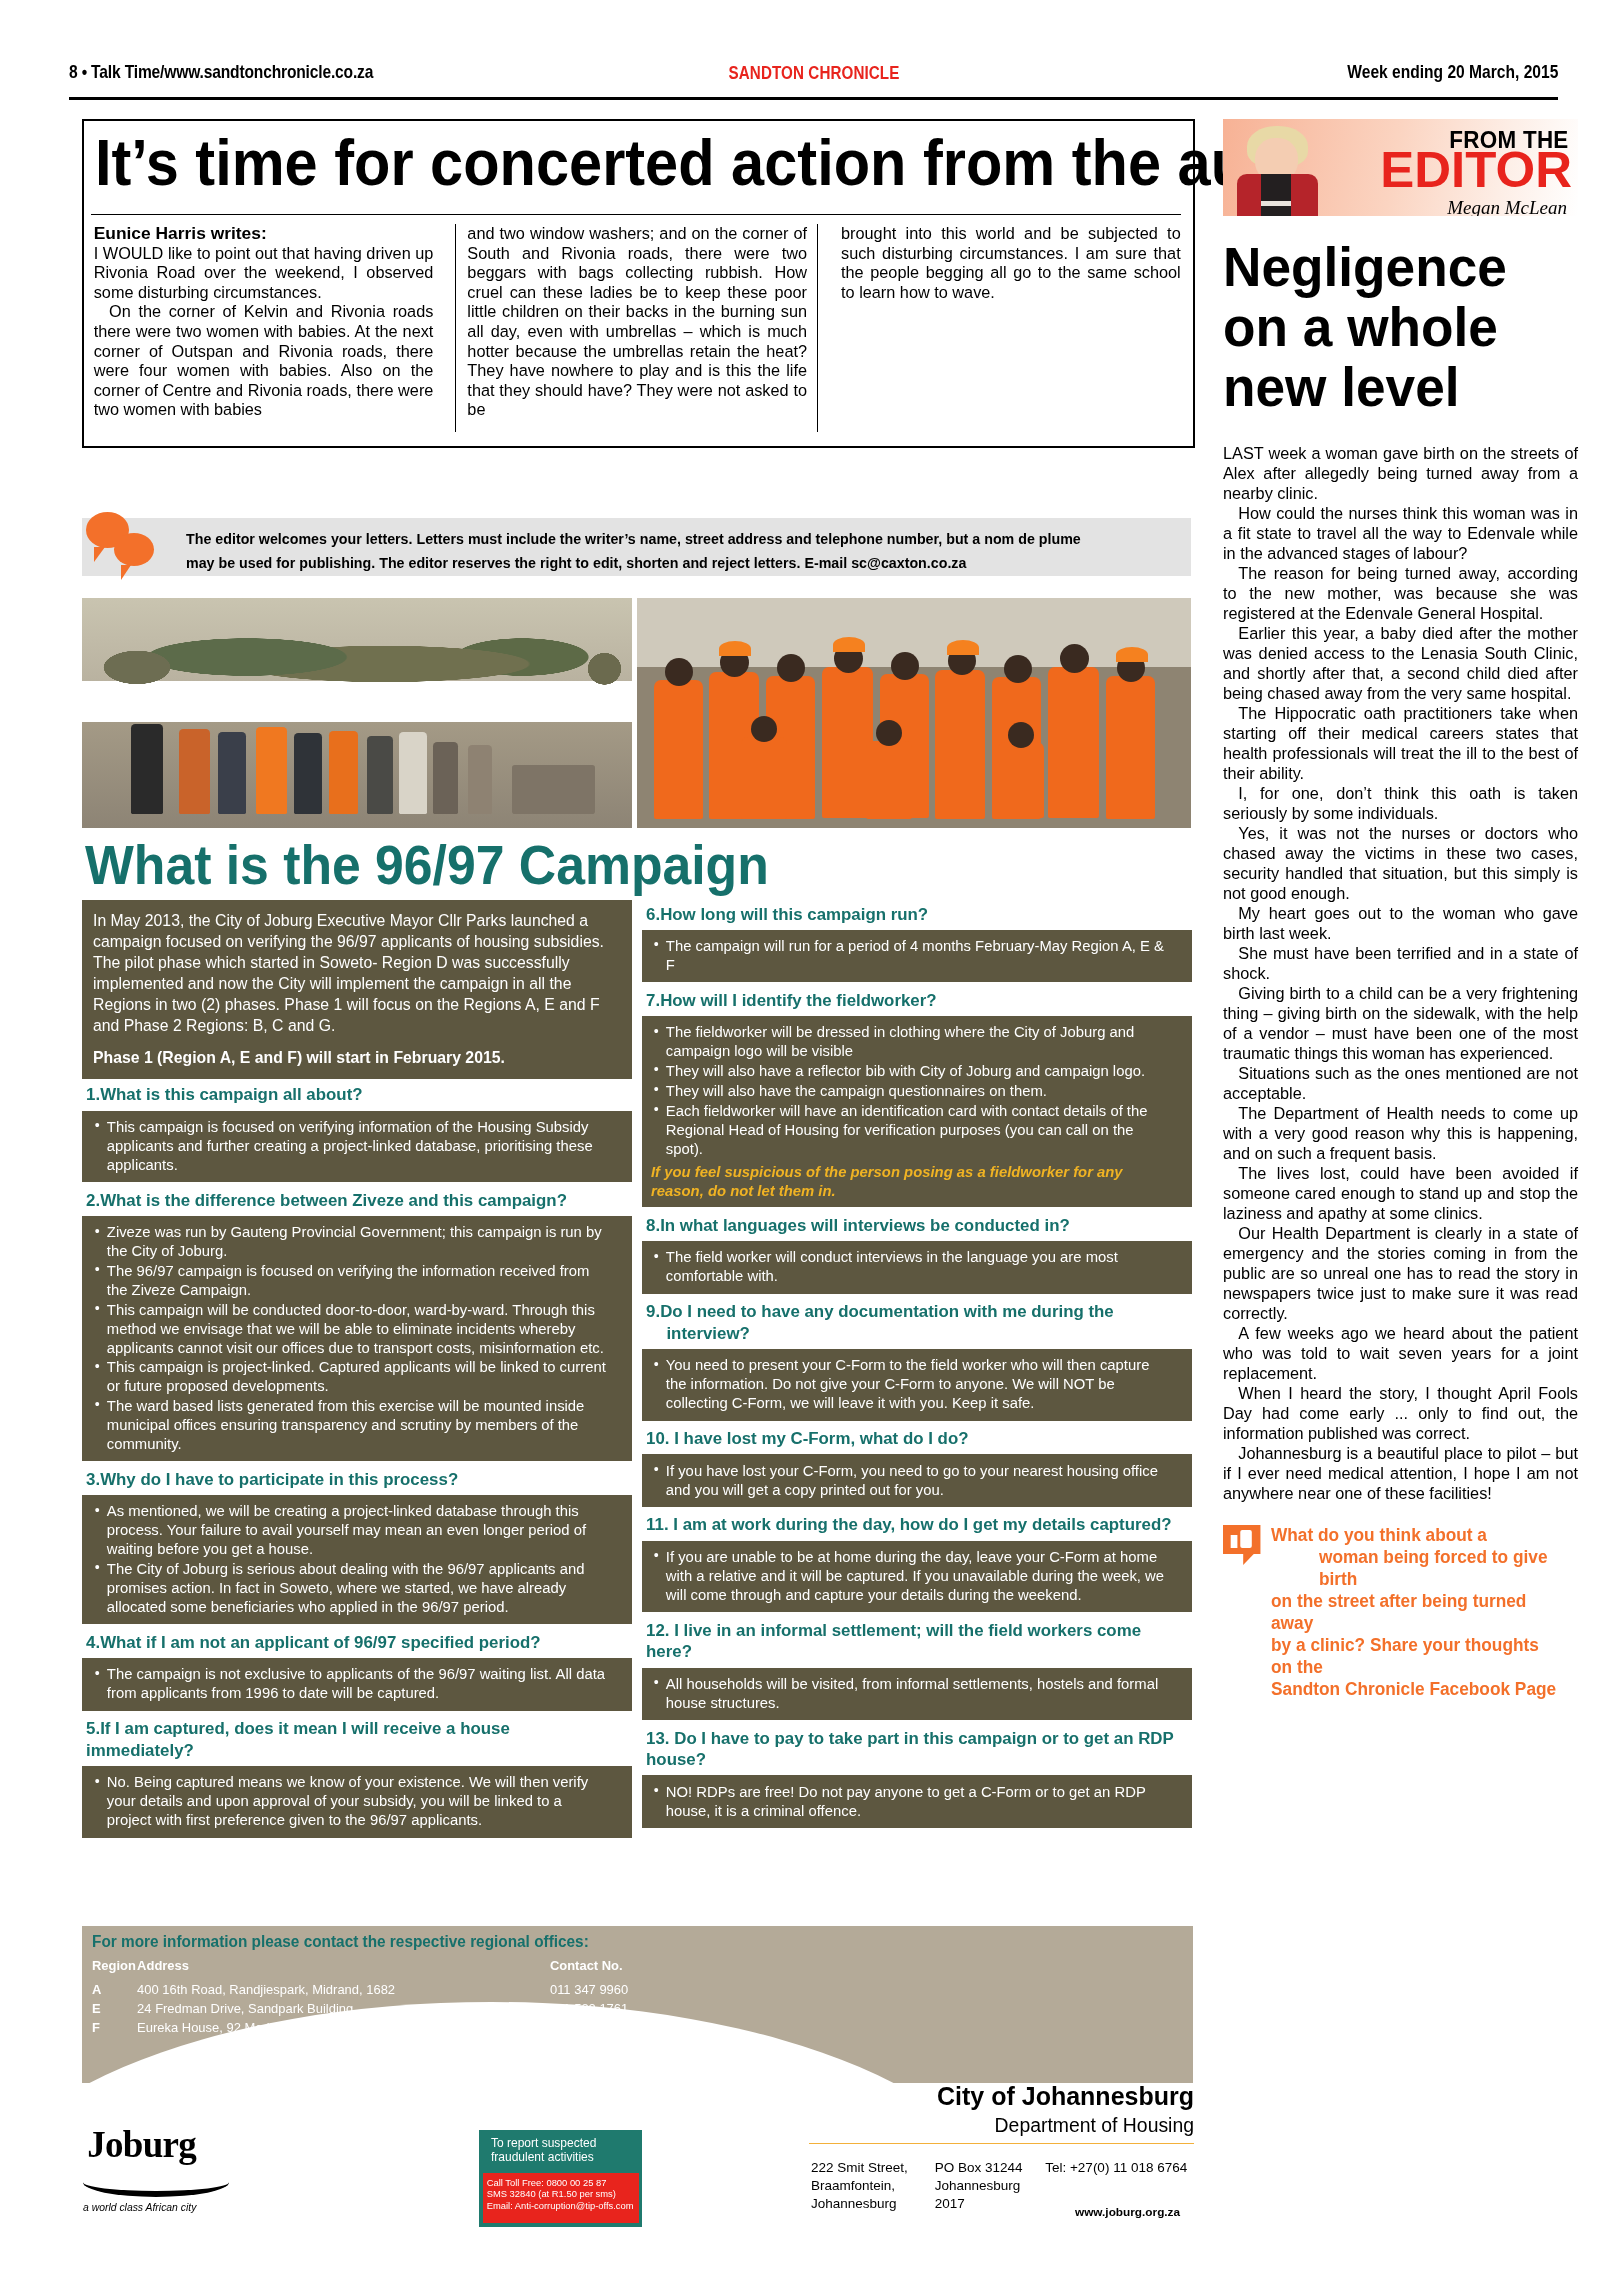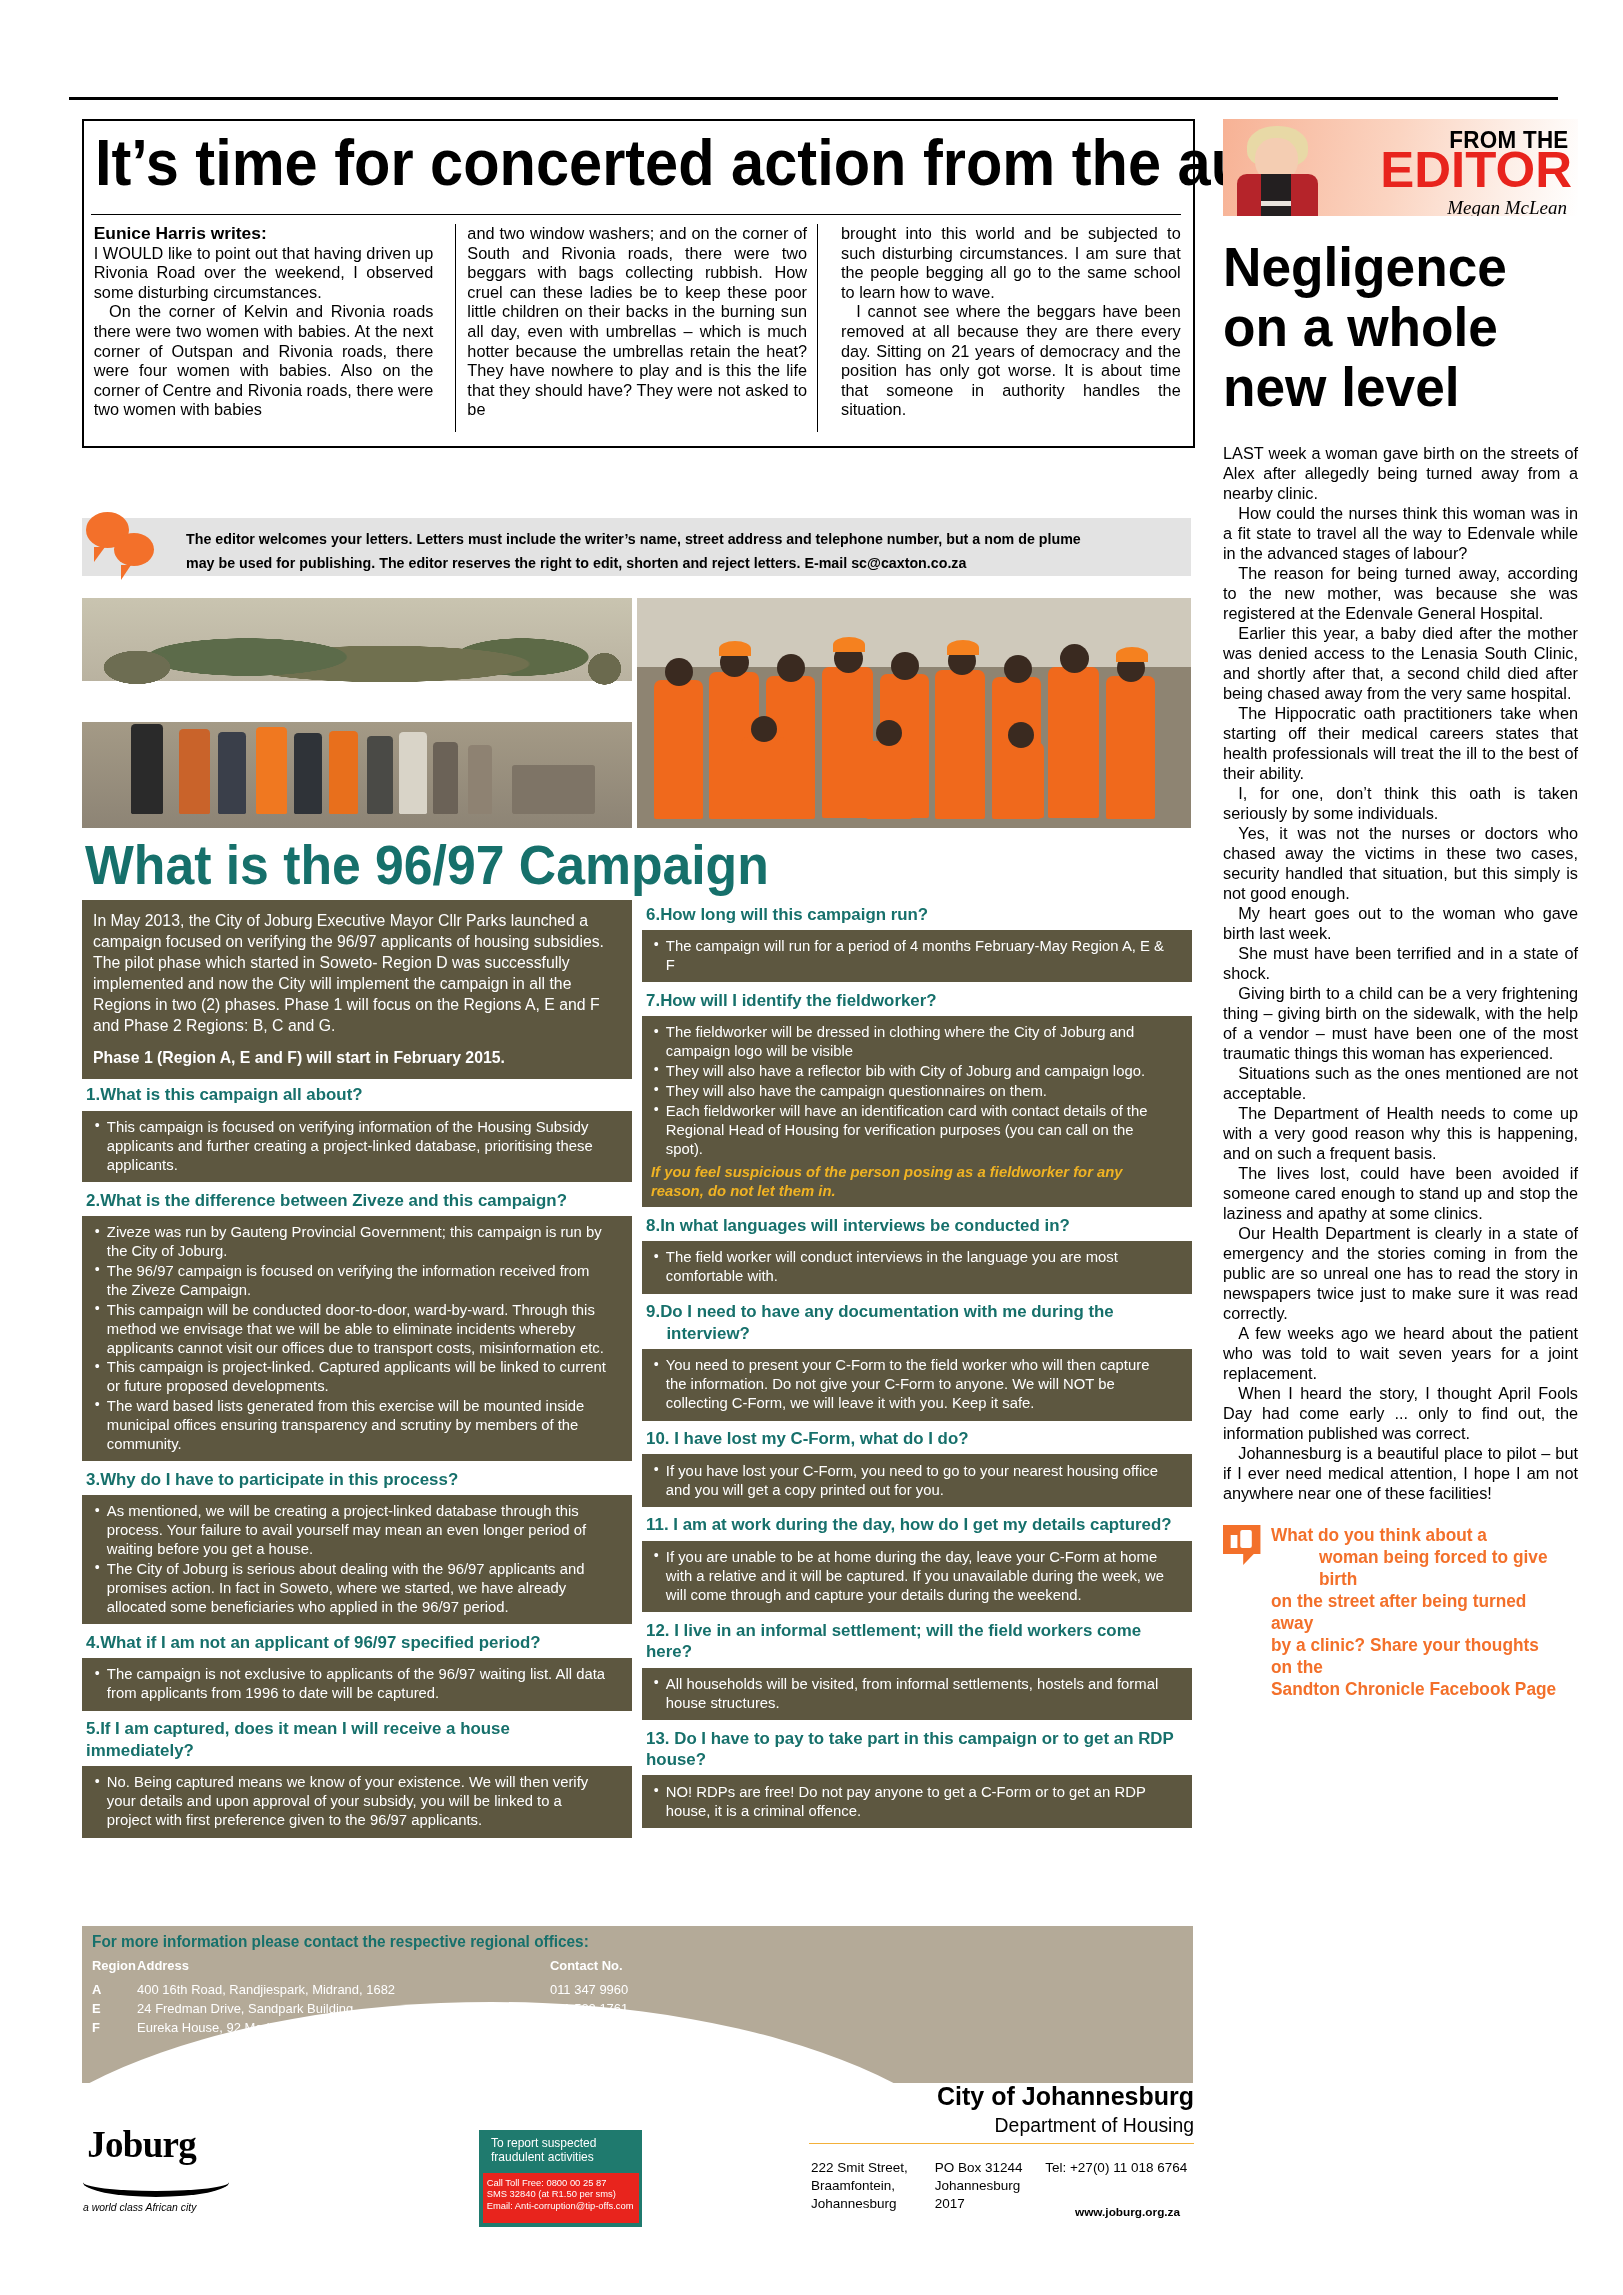--- a/index.html
+++ b/index.html
@@ -144,39 +144,43 @@
   .cta-thumb{position:absolute;left:18px;top:4.9px;width:11.8px;height:18px;background:#fff;border-radius:2.1px;}
   .cta-thumb2{position:absolute;left:8.3px;top:9.7px;width:7px;height:12.5px;background:#fff;}
   .cta-l2{padding-left:50px;display:block;}
   .cta-l3{padding-left:0;display:block;}
 </style>
 </head>
 <body>
 
 <div class="page">
 
+  <div class="masthead">
+    <div class="mh-left"><span class="lt">8 • Talk Time/</span><span class="url">www.sandtonchronicle.co.za</span></div>
+    <div class="mh-center">SANDTON CHRONICLE</div>
+    <div class="mh-right">Week ending 20 March, 2015</div>
+  </div>
   <div class="mh-rule"></div>
 
   <div class="letterbox">
     <div class="headline">It’s time for concerted action from the authorities</div>
     <div class="hl-rule"></div>
     <div class="divline" style="left:371px"></div>
     <div class="divline" style="left:733px"></div>
     <div class="lcols">
       <div class="lcol">
         <p><span class="writes">Eunice Harris writes:</span></p>
         <p>I WOULD like to point out that having driven up Rivonia Road over the weekend, I observed some disturbing circumstances.</p>
         <p class="ind">On the corner of Kelvin and Rivonia roads there were two women with babies. At the next corner of Outspan and Rivonia roads, there were four women with babies. Also on the corner of Centre and Rivonia roads, there were two women with babies</p>
       </div>
       <div class="lcol">
         <p>and two window washers; and on the corner of South and Rivonia roads, there were two beggars with bags collecting rubbish.  How cruel can these ladies be to keep these poor little children on their backs in the burning sun all day, even with umbrellas – which is much hotter because the umbrellas retain the heat? They have nowhere to play and is this the life that they should have? They were not asked to be</p>
       </div>
       <div class="lcol">
         <p>brought into this world and be subjected to such disturbing circumstances. I am sure that the people begging all go to the same school to learn how to wave.</p>
-        <p class="ind">I cannot see where the beggars have been removed at all because they are there every day. Sitting on 21 years of democracy and the position has only got worse. It is about time that someone in authority handles the situation.</p>
       </div>
     </div>
   </div>
 
   <div class="welcome">
     <div class="bubble">
       <div class="bub1"></div>
         <div class="bub2"></div>
     </div>
     <div class="welcome-txt">The editor welcomes your letters. Letters must include the writer’s name, street address and telephone number, but a nom de plume may be used for publishing. The editor reserves the right to edit, shorten and reject letters. E-mail sc@caxton.co.za</div>

